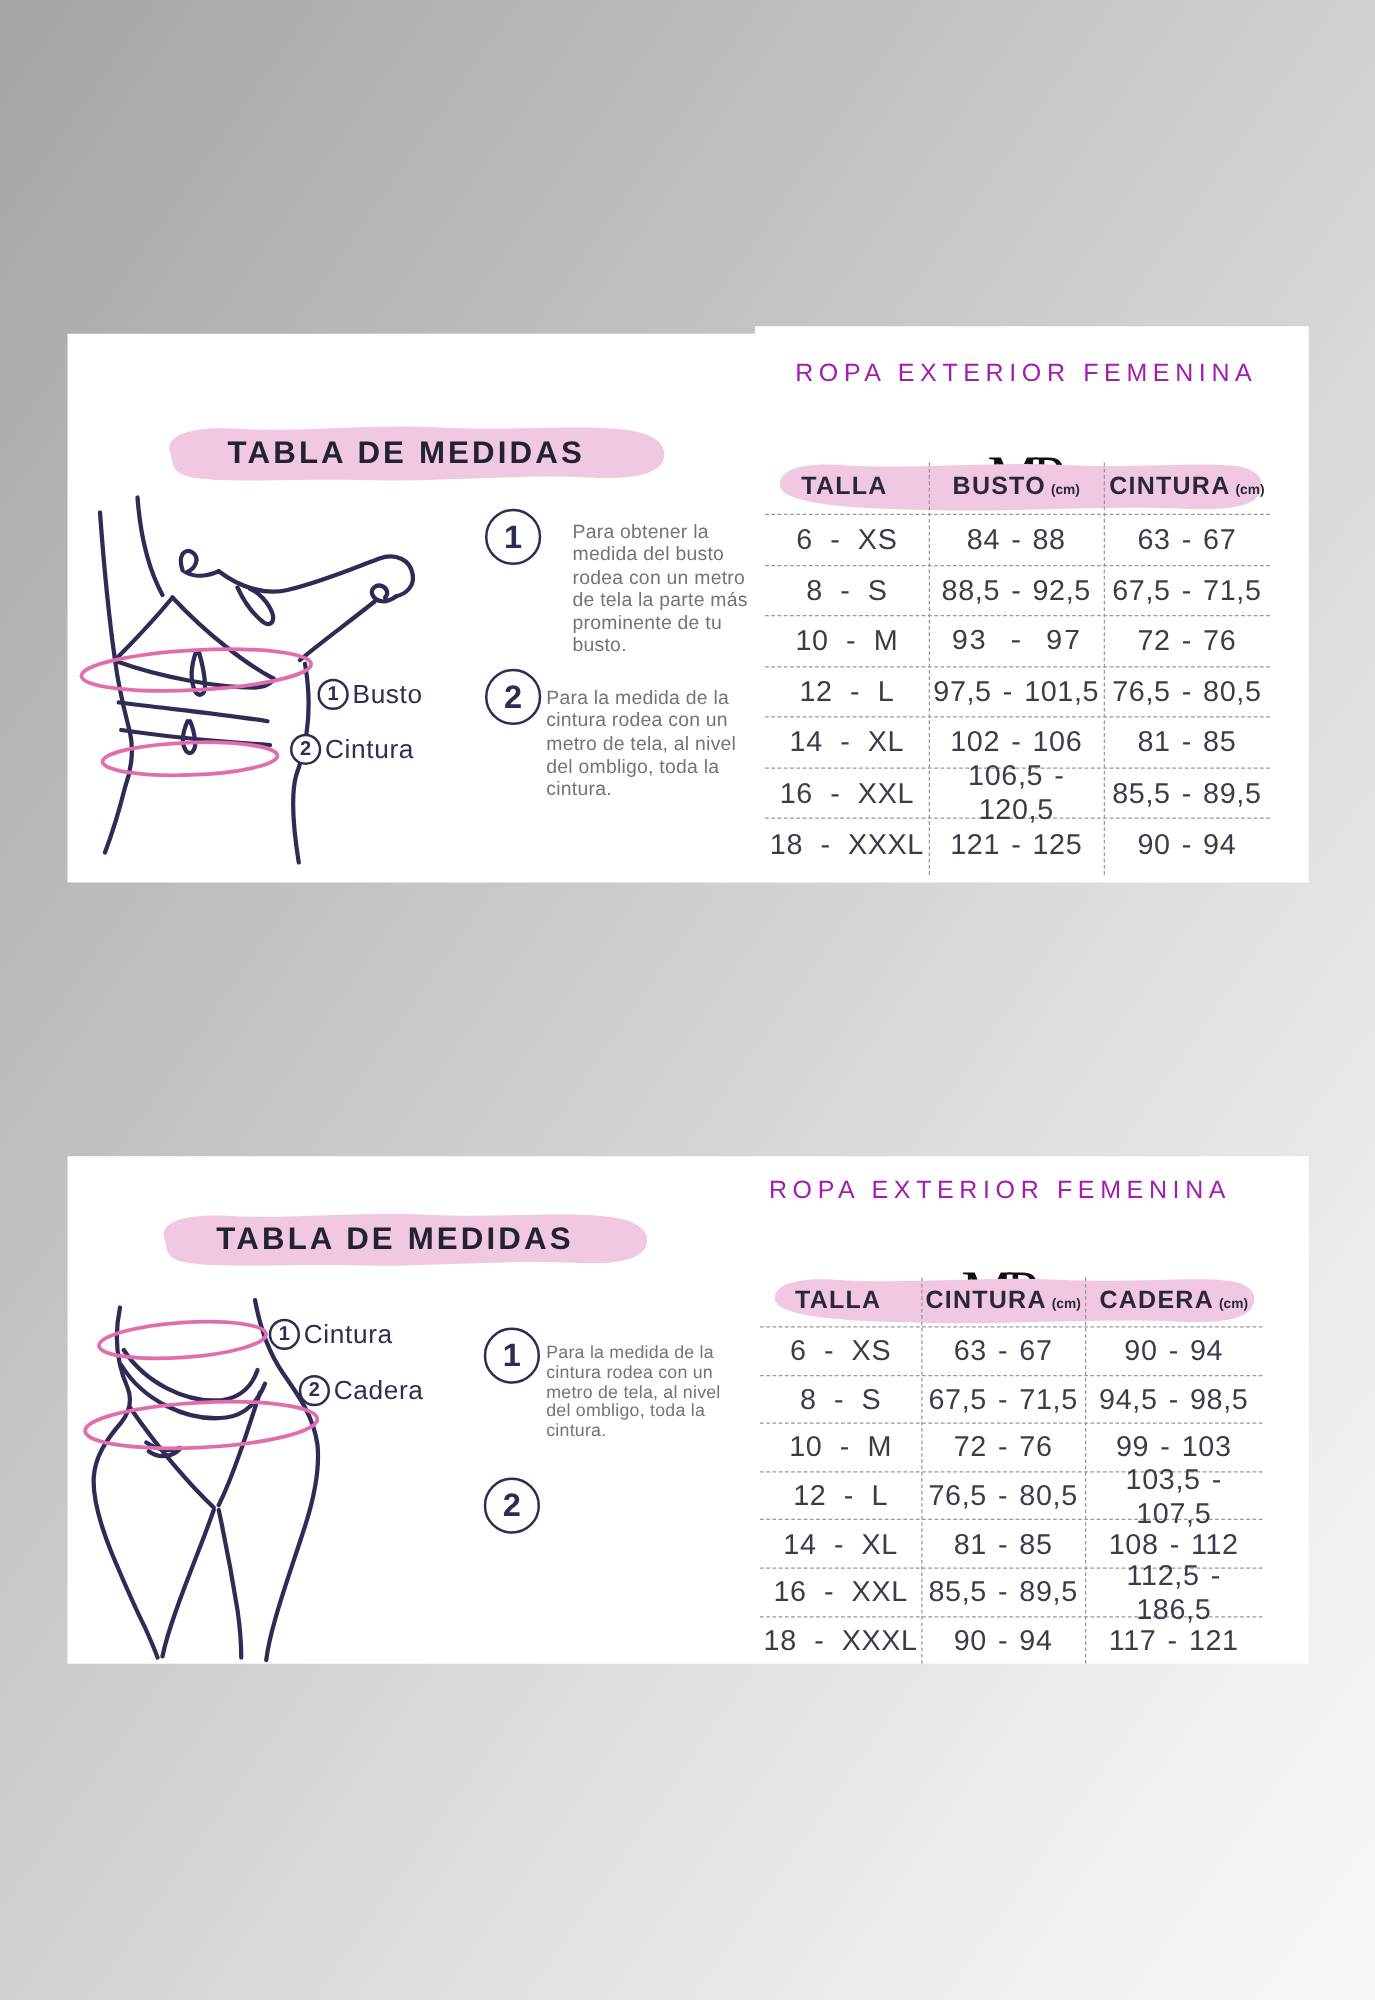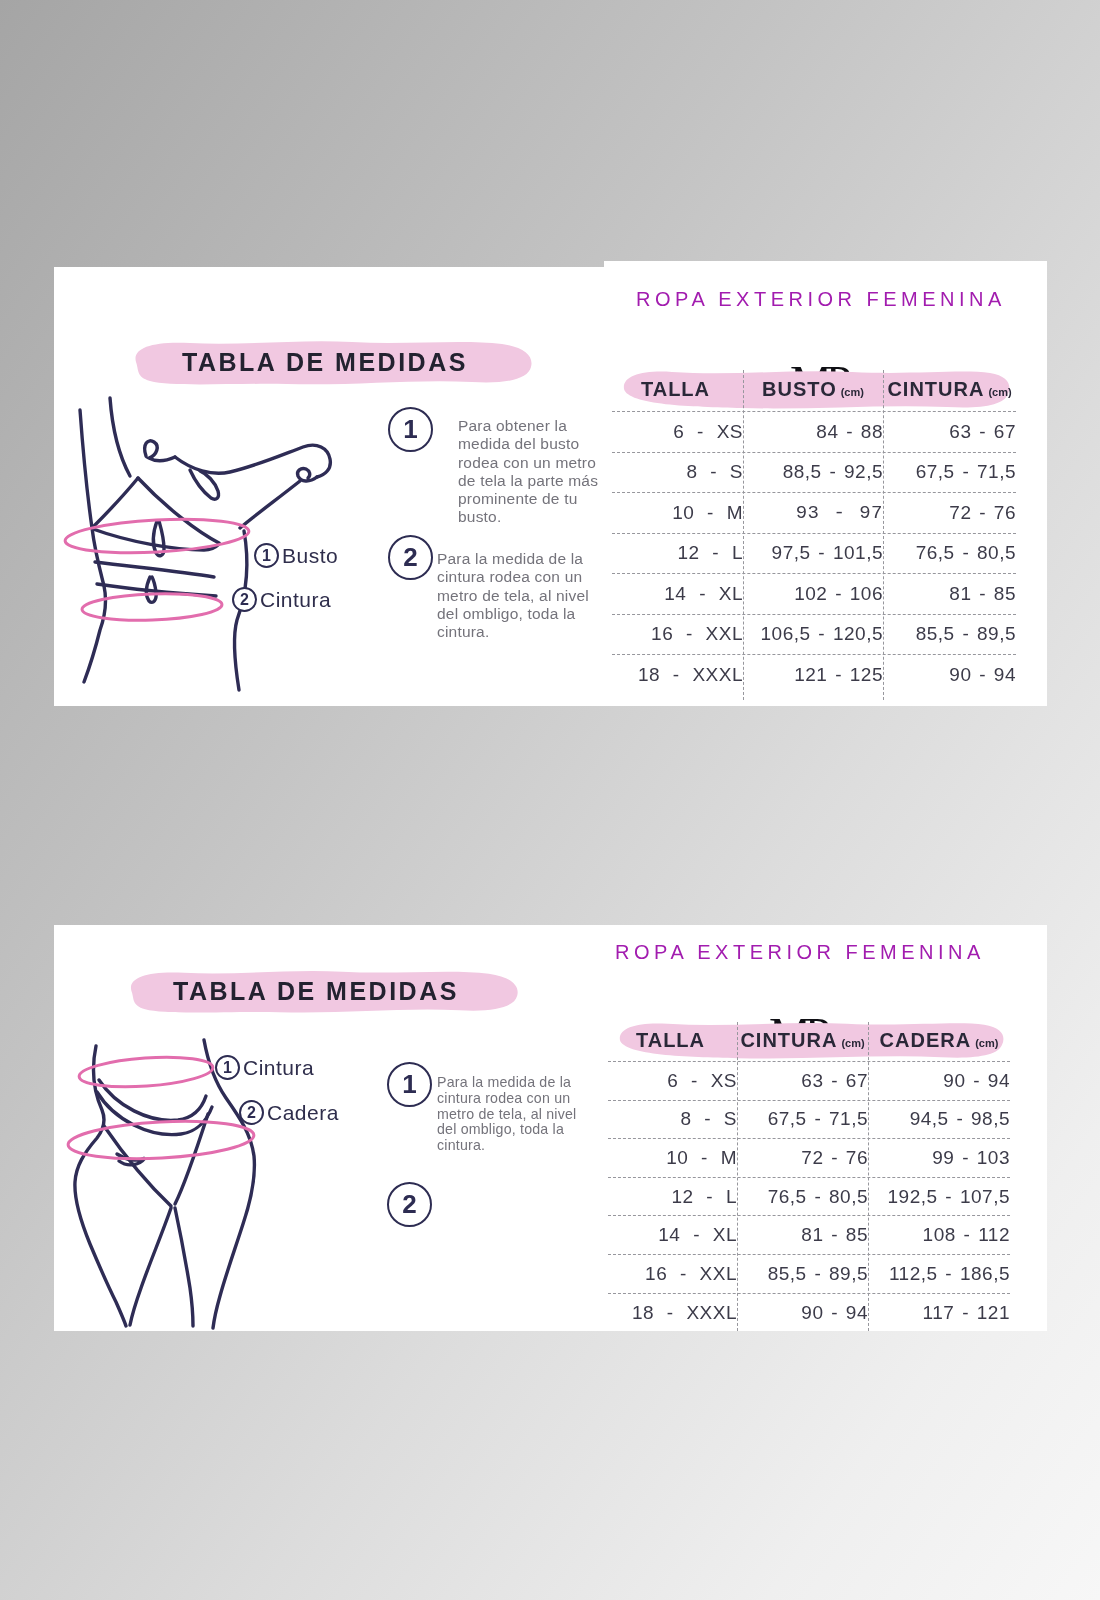--- a/index.html
+++ b/index.html
@@ -57,21 +57,21 @@
   .size-table { position:absolute; }
   .band { position:absolute; left:0; width:100%; }
   .band svg { position:absolute; inset:0; width:100%; height:100%; }
   .hrow { position:relative; display:flex; height:100%; align-items:center; z-index:3; }
   .h-cell { display:flex; align-items:center; justify-content:center;
     font-weight:bold; font-size:20px; color:#2a2838; letter-spacing:1px; }
   .h-cell .unit { font-size:11px; margin-left:4px; letter-spacing:0; position:relative; top:3px; }
   .t-rows { position:absolute; left:0; width:100%; border-top:1.5px dashed #97979d; }
   .t-row { display:flex; align-items:center; border-bottom:1.5px dashed #97979d; }
   .t-row.last { border-bottom:none; }
-  .t-cell { display:block; text-align:right; font-size:19px; color:#3c3b49; letter-spacing:0.5px; word-spacing:2px; }
+  .t-cell { display:block; text-align:center; font-size:23px; color:#3c3b49; letter-spacing:0.5px; word-spacing:2px; }
   .t-cell.talla { word-spacing:7px; }
   .vline { position:absolute; width:0; border-left:1.5px dashed #97979d; z-index:2; }
 
   .figure-svg { position:absolute; }
 </style>
 </head>
 <body>
 
 <div class="card-step"></div>
 
@@ -276,21 +276,21 @@
           <span class="t-cell" style="width: 142px;">94,5 - 98,5</span>
         </div>
         <div class="t-row" style="height: 38.6px;">
           <span class="t-cell talla" style="width: 129px;">10 - M</span>
           <span class="t-cell" style="width: 131px;">72 - 76</span>
           <span class="t-cell" style="width: 142px;">99 - 103</span>
         </div>
         <div class="t-row" style="height: 38.6px;">
           <span class="t-cell talla" style="width: 129px;">12 - L</span>
           <span class="t-cell" style="width: 131px;">76,5 - 80,5</span>
-          <span class="t-cell" style="width: 142px;">192,5 - 107,5</span>
+          <span class="t-cell" style="width: 142px;">103,5 - 107,5</span>
         </div>
         <div class="t-row" style="height: 38.6px;">
           <span class="t-cell talla" style="width: 129px;">14 - XL</span>
           <span class="t-cell" style="width: 131px;">81 - 85</span>
           <span class="t-cell" style="width: 142px;">108 - 112</span>
         </div>
         <div class="t-row" style="height: 38.6px;">
           <span class="t-cell talla" style="width: 129px;">16 - XXL</span>
           <span class="t-cell" style="width: 131px;">85,5 - 89,5</span>
           <span class="t-cell" style="width: 142px;">112,5 - 186,5</span>

